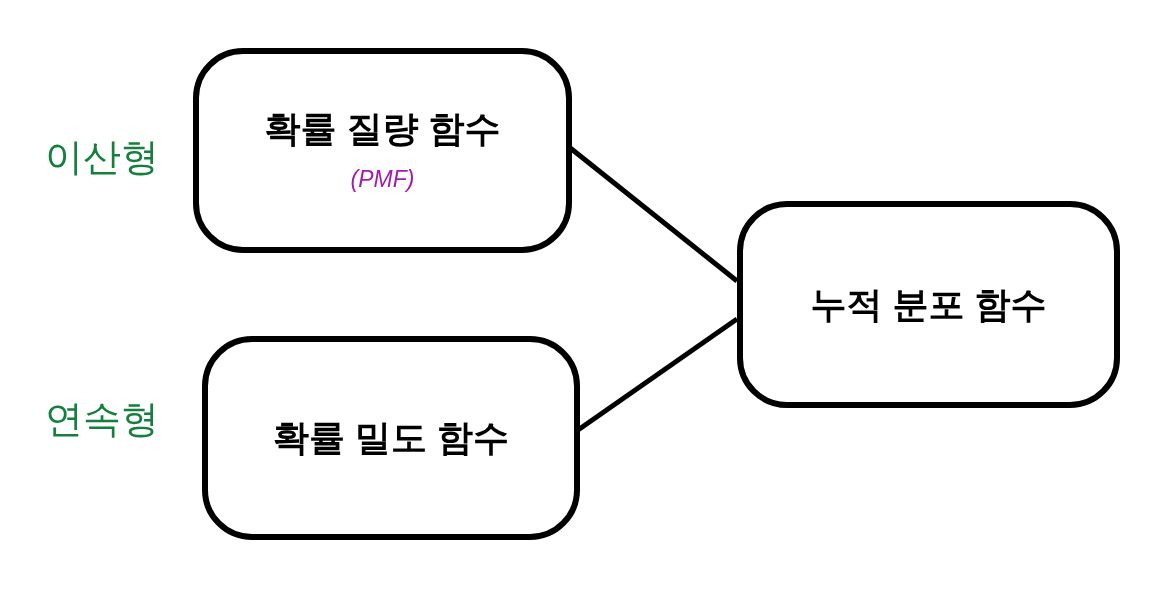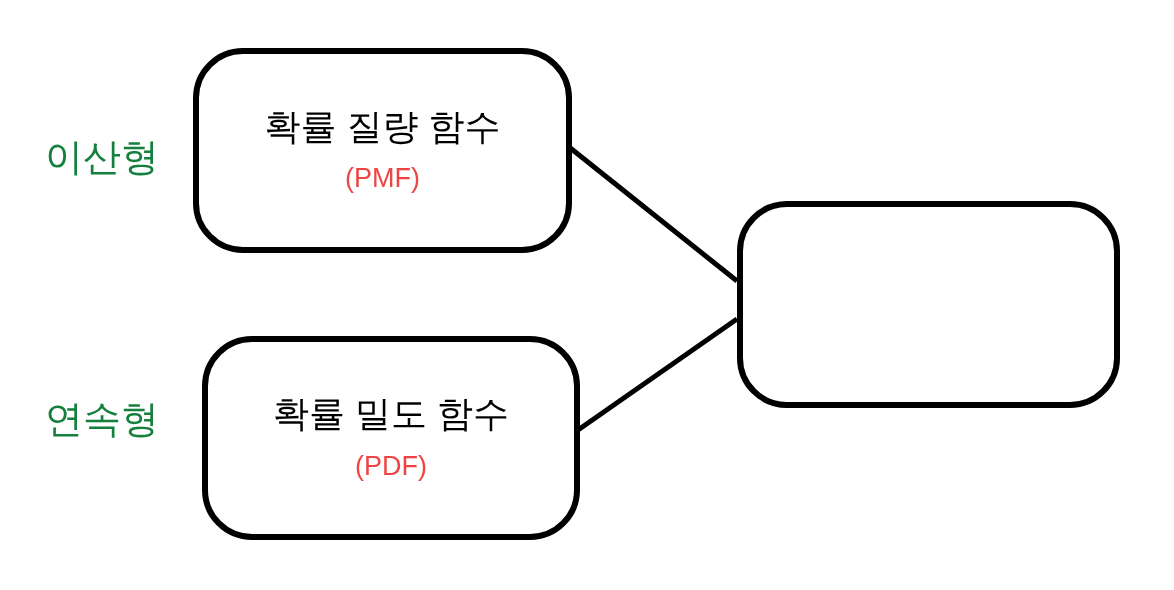--- a/index.html
+++ b/index.html
@@ -38,26 +38,28 @@
     color: #000000;
   }
   .node-pmf { left: 193px; top: 48px;  width: 379px; height: 205px; }
   .node-pdf { left: 202px; top: 336px; width: 378px; height: 204px; }
   .node-cdf { left: 737px; top: 201px; width: 383px; height: 207px; }
   .node-title {
     font-size: 36px;
     line-height: 1.1;
     color: #000000;
     white-space: nowrap;
+    font-weight: bold;
   }
   .node-abbr {
-    font-size: 27px;
+    font-size: 23px;
     line-height: 1.1;
-    color: #ef4444;
+    color: #a21caf;
     white-space: nowrap;
+    font-style: italic;
   }
   .row-label {
     position: absolute;
     left: 45px;
     font-size: 38px;
     line-height: 46px;
     color: #15803d;
     white-space: nowrap;
   }
   .row-label-discrete   { top: 134px; }
@@ -77,19 +79,19 @@
 
   <div class="row-label row-label-continuous">연속형</div>
 
   <div class="node node-pmf">
     <div class="node-title">확률 질량 함수</div>
     <div class="node-abbr">(PMF)</div>
   </div>
 
   <div class="node node-pdf">
     <div class="node-title">확률 밀도 함수</div>
-    <div class="node-abbr">(PDF)</div>
   </div>
 
   <div class="node node-cdf">
+    <div class="node-title">누적 분포 함수</div>
   </div>
 
 </div>
 
 </body></html>

